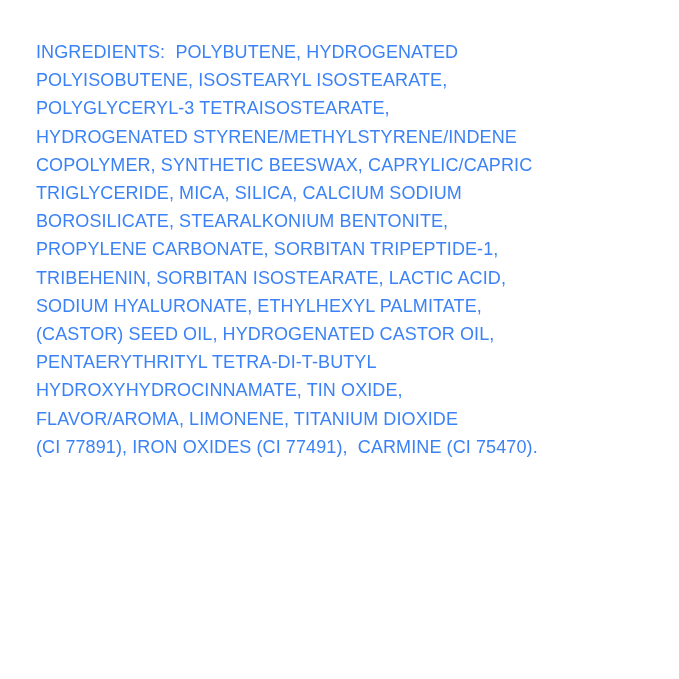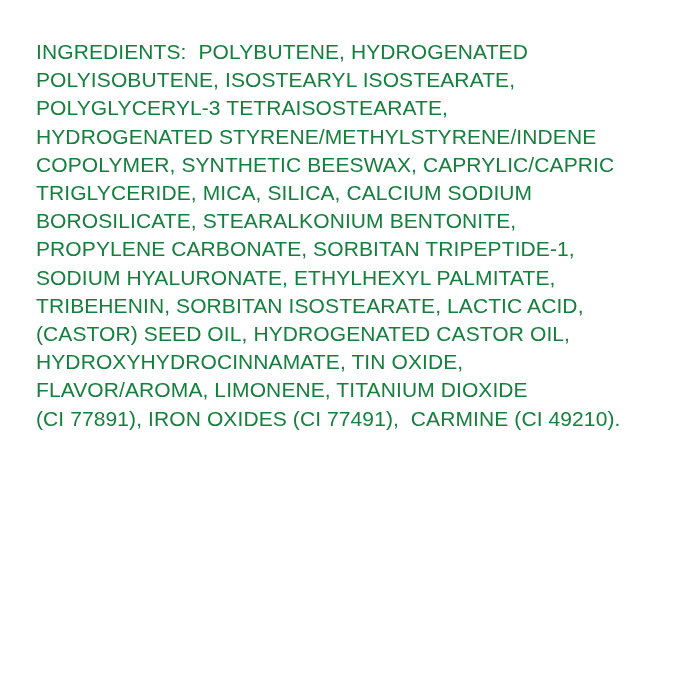--- a/index.html
+++ b/index.html
@@ -12,43 +12,44 @@
     width: 679px;
     height: 679px;
     background: #ffffff;
     overflow: hidden;
   }
   .text-block {
     position: absolute;
     left: 36px;
     top: 38px;
     font-family: "Liberation Sans", sans-serif;
-    font-size: 21px;
+    font-size: 18px;
     line-height: 28.2px;
     font-weight: 400;
-    color: #15803d;
+    color: #3b82f6;
     letter-spacing: 0.1px;
   }
   .line {
     white-space: pre; 
   }
 </style>
 </head>
 <body>
 
 <div class="canvas">
   <div class="text-block">
     <div class="line">INGREDIENTS:  POLYBUTENE, HYDROGENATED</div>
     <div class="line">POLYISOBUTENE, ISOSTEARYL ISOSTEARATE,</div>
     <div class="line">POLYGLYCERYL-3 TETRAISOSTEARATE,</div>
     <div class="line">HYDROGENATED STYRENE/METHYLSTYRENE/INDENE</div>
     <div class="line">COPOLYMER, SYNTHETIC BEESWAX, CAPRYLIC/CAPRIC</div>
     <div class="line">TRIGLYCERIDE, MICA, SILICA, CALCIUM SODIUM</div>
     <div class="line">BOROSILICATE, STEARALKONIUM BENTONITE,</div>
     <div class="line">PROPYLENE CARBONATE, SORBITAN TRIPEPTIDE-1,</div>
+    <div class="line">TRIBEHENIN, SORBITAN ISOSTEARATE, LACTIC ACID,</div>
     <div class="line">SODIUM HYALURONATE, ETHYLHEXYL PALMITATE,</div>
-    <div class="line">TRIBEHENIN, SORBITAN ISOSTEARATE, LACTIC ACID,</div>
     <div class="line">(CASTOR) SEED OIL, HYDROGENATED CASTOR OIL,</div>
+    <div class="line">PENTAERYTHRITYL TETRA-DI-T-BUTYL</div>
     <div class="line">HYDROXYHYDROCINNAMATE, TIN OXIDE,</div>
     <div class="line">FLAVOR/AROMA, LIMONENE, TITANIUM DIOXIDE</div>
-    <div class="line">(CI 77891), IRON OXIDES (CI 77491),  CARMINE (CI 49210).</div>
+    <div class="line">(CI 77891), IRON OXIDES (CI 77491),  CARMINE (CI 75470).</div>
   </div>
 </div>
 
 </body></html>

